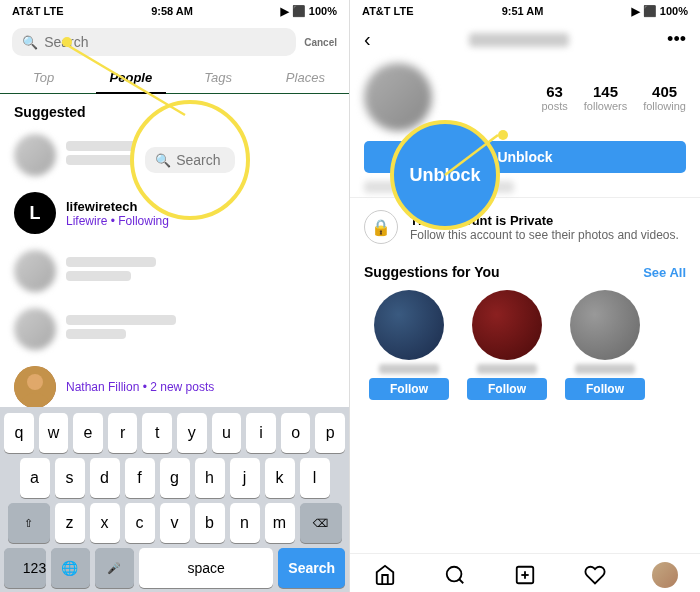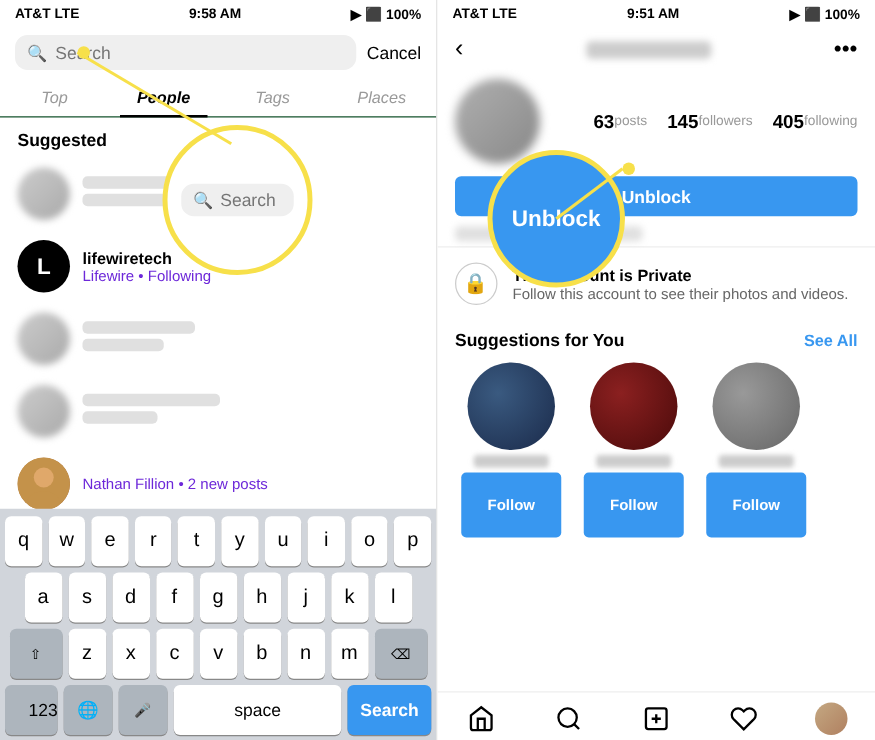--- a/index.html
+++ b/index.html
@@ -60,23 +60,23 @@
     .search-bar input {
       border: none;
       background: transparent;
       font-size: 14px;
       color: #999;
       outline: none;
       width: 100%;
     }
 
     .cancel-btn {
-      font-size: 14px;
-      color: #000000;
-      font-weight: 400;
+      font-size: 10px;
+      color: #737373;
+      font-weight: 700;
       cursor: pointer;
     }
 
     .tabs-row {
       display: flex;
       border-bottom: 1px solid #14532d;
       font-style: italic;
     }
 
     .tab-item {
@@ -376,20 +376,21 @@
 
     .profile-stats {
       display: flex;
       gap: 16px;
       flex: 1;
       justify-content: flex-end;
     }
 
     .stat-col {
       display: flex;
+      flex-direction: column;
       align-items: center;
     }
 
     .stat-number {
       font-size: 15px;
       font-weight: 700;
       color: #000;
     }
 
     .stat-label {
@@ -511,21 +512,21 @@
       background: #ccc;
       border-radius: 3px;
       filter: blur(2px);
     }
 
     .follow-btn {
       background: #3897f0;
       color: #fff;
       border: none;
       border-radius: 4px;
-      padding: 19px 0;
+      padding: 4px 0;
       font-size: 12px;
       font-weight: 600;
       width: 80px;
       text-align: center;
       cursor: pointer;
     }
 
     .right-bottom-nav {
       margin-top: auto;
       display: flex;

